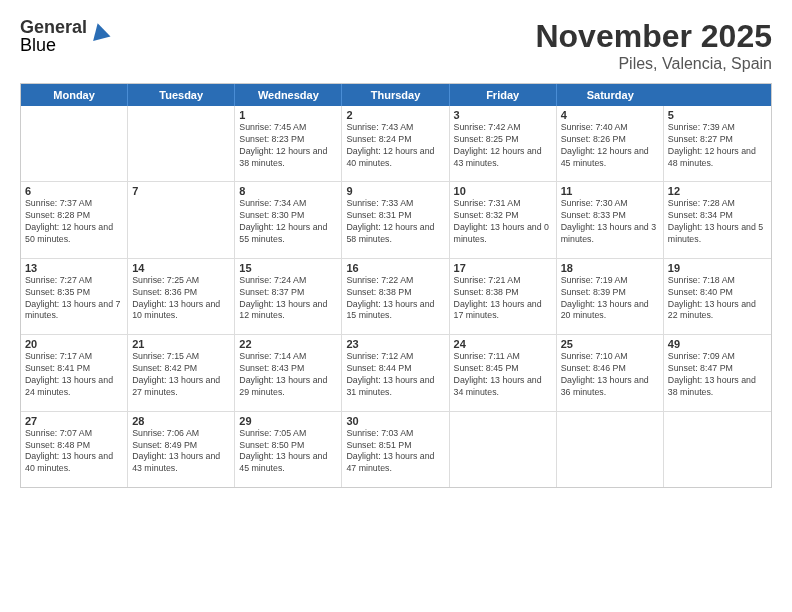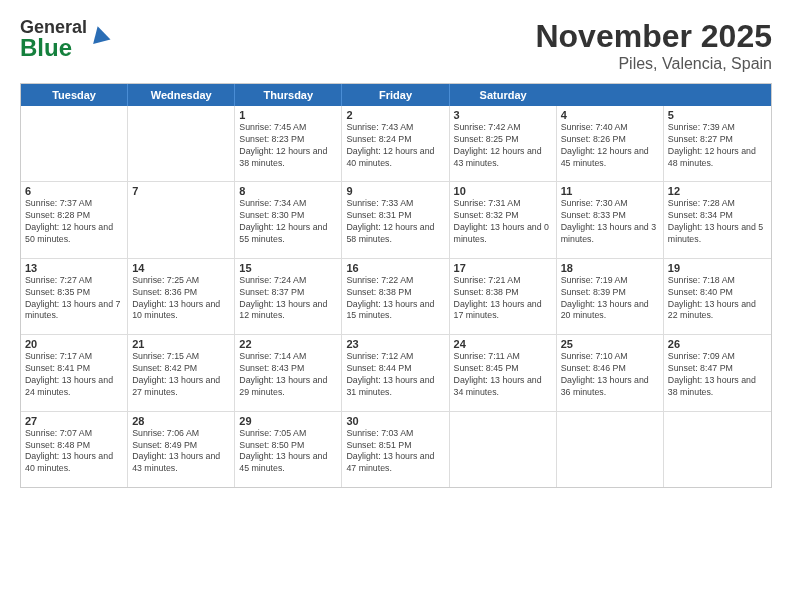--- a/index.html
+++ b/index.html
@@ -101,34 +101,35 @@
     }
   </style>
 </head>
 <body>
 
 <div class="page">
   <div class="header">
     <div class="logo">
       <div class="logo-text">
         <span style="font-size:18px;font-weight:bold;color:#333;">General</span>
-        <span style="font-size:24px;font-weight:bold;color:#15803d;">Blue</span>
+        <span style="font-size:18px;font-weight:normal;color:#000000;">Blue</span>
       </div>
       <svg width="22" height="22" viewBox="0 0 22 22" style="margin-left:2px;margin-top:-8px;">
         <polygon points="11,2 20,18 2,18" fill="#2a6db5" transform="rotate(-15,11,11)"></polygon>
       </svg>
     </div>
     <div class="title-block">
       <div class="title-main">November 2025</div>
       <div class="title-sub">Piles, Valencia, Spain</div>
     </div>
   </div>
 
   <div class="calendar">
     <div class="cal-header">
+      <div class="cal-header-cell">Monday</div>
       <div class="cal-header-cell">Tuesday</div>
       <div class="cal-header-cell">Wednesday</div>
       <div class="cal-header-cell">Thursday</div>
       <div class="cal-header-cell">Friday</div>
       <div class="cal-header-cell">Saturday</div>
     </div>
     <div class="cal-body" id="cal-body">
     <div class="cal-row">
           <div class="cal-cell empty"></div>
           <div class="cal-cell empty"></div>
@@ -231,21 +232,21 @@
           </div>
           <div class="cal-cell">
             <span class="cell-day">24</span>
             <div class="cell-info">Sunrise: 7:11 AM<br>Sunset: 8:45 PM<br>Daylight: 13 hours and 34 minutes.</div>
           </div>
           <div class="cal-cell">
             <span class="cell-day">25</span>
             <div class="cell-info">Sunrise: 7:10 AM<br>Sunset: 8:46 PM<br>Daylight: 13 hours and 36 minutes.</div>
           </div>
           <div class="cal-cell">
-            <span class="cell-day">26</span>
+            <span class="cell-day">49</span>
             <div class="cell-info">Sunrise: 7:09 AM<br>Sunset: 8:47 PM<br>Daylight: 13 hours and 38 minutes.</div>
           </div>
         </div>
         <div class="cal-row">
           <div class="cal-cell">
             <span class="cell-day">27</span>
             <div class="cell-info">Sunrise: 7:07 AM<br>Sunset: 8:48 PM<br>Daylight: 13 hours and 40 minutes.</div>
           </div>
           <div class="cal-cell">
             <span class="cell-day">28</span>

